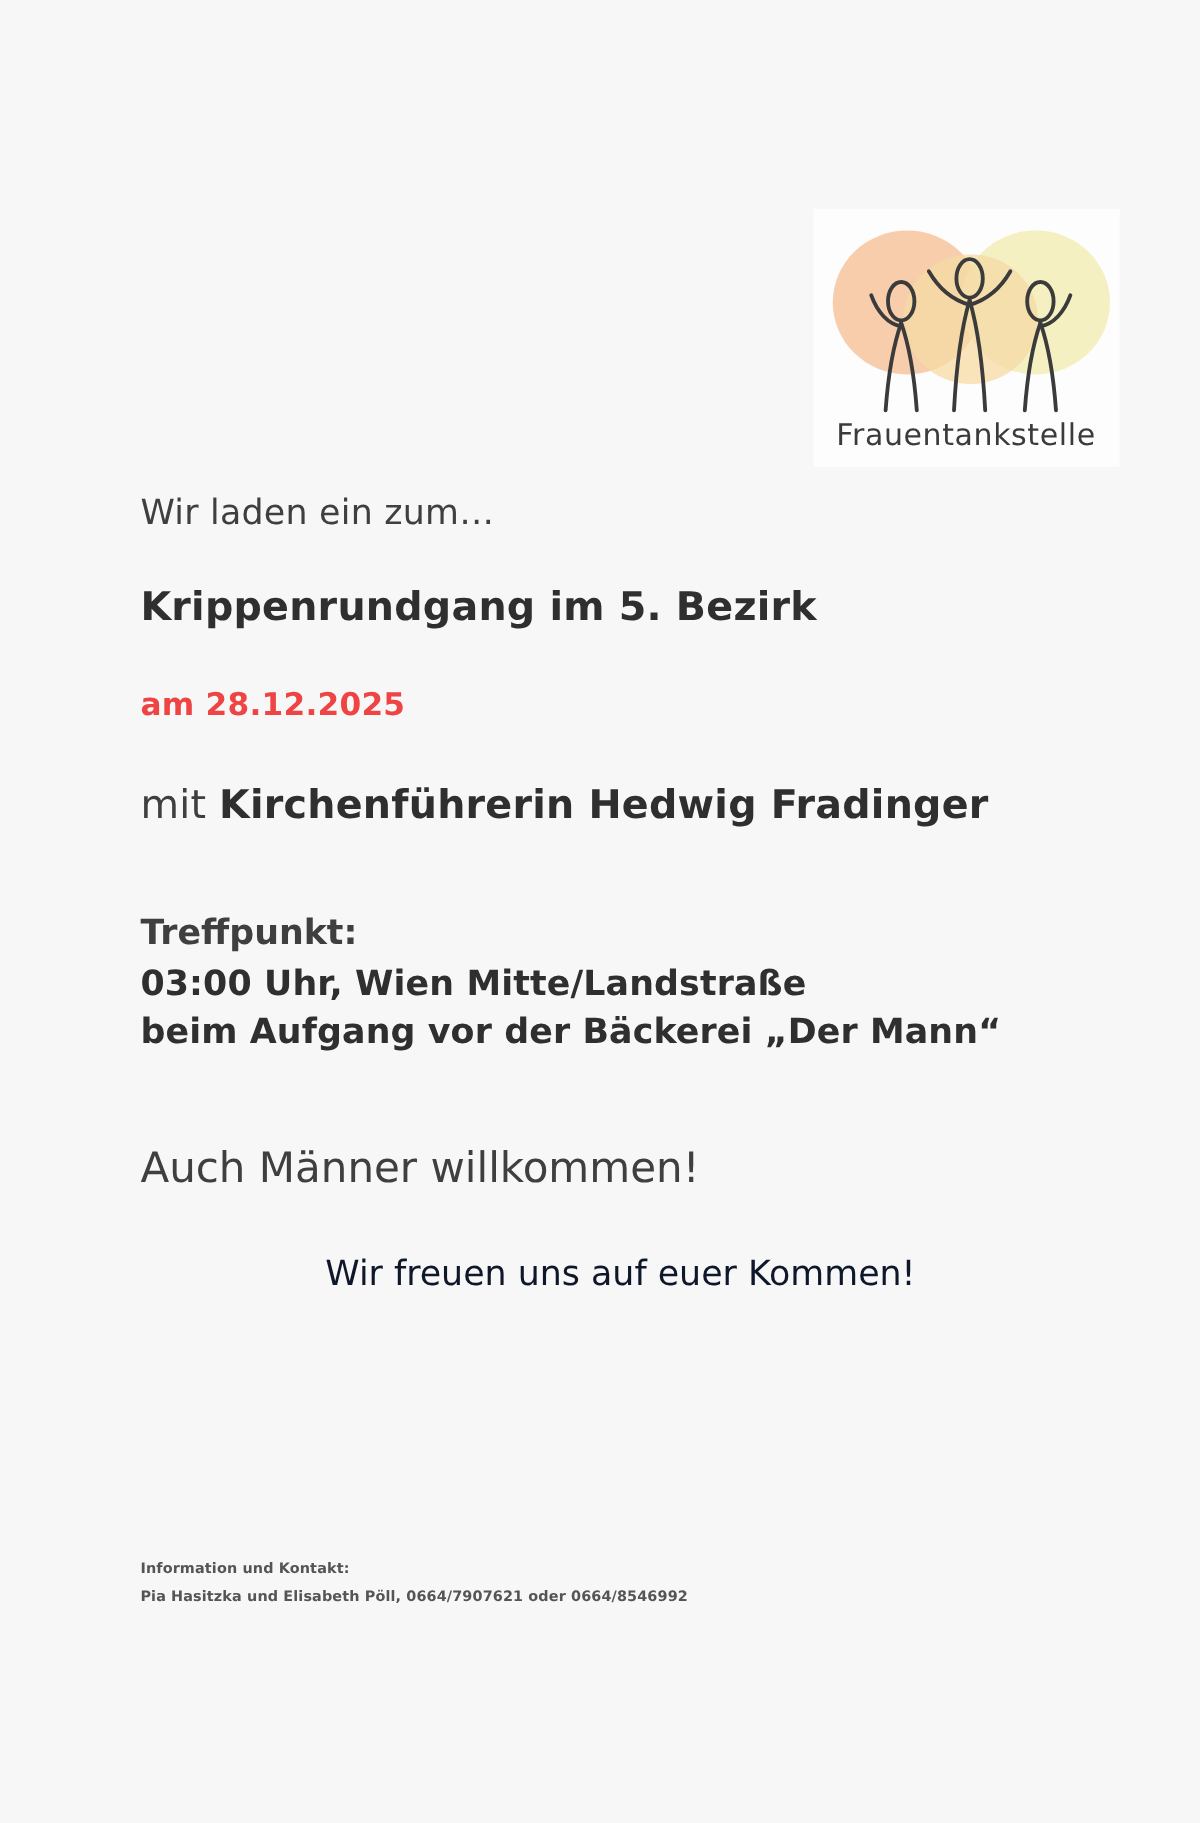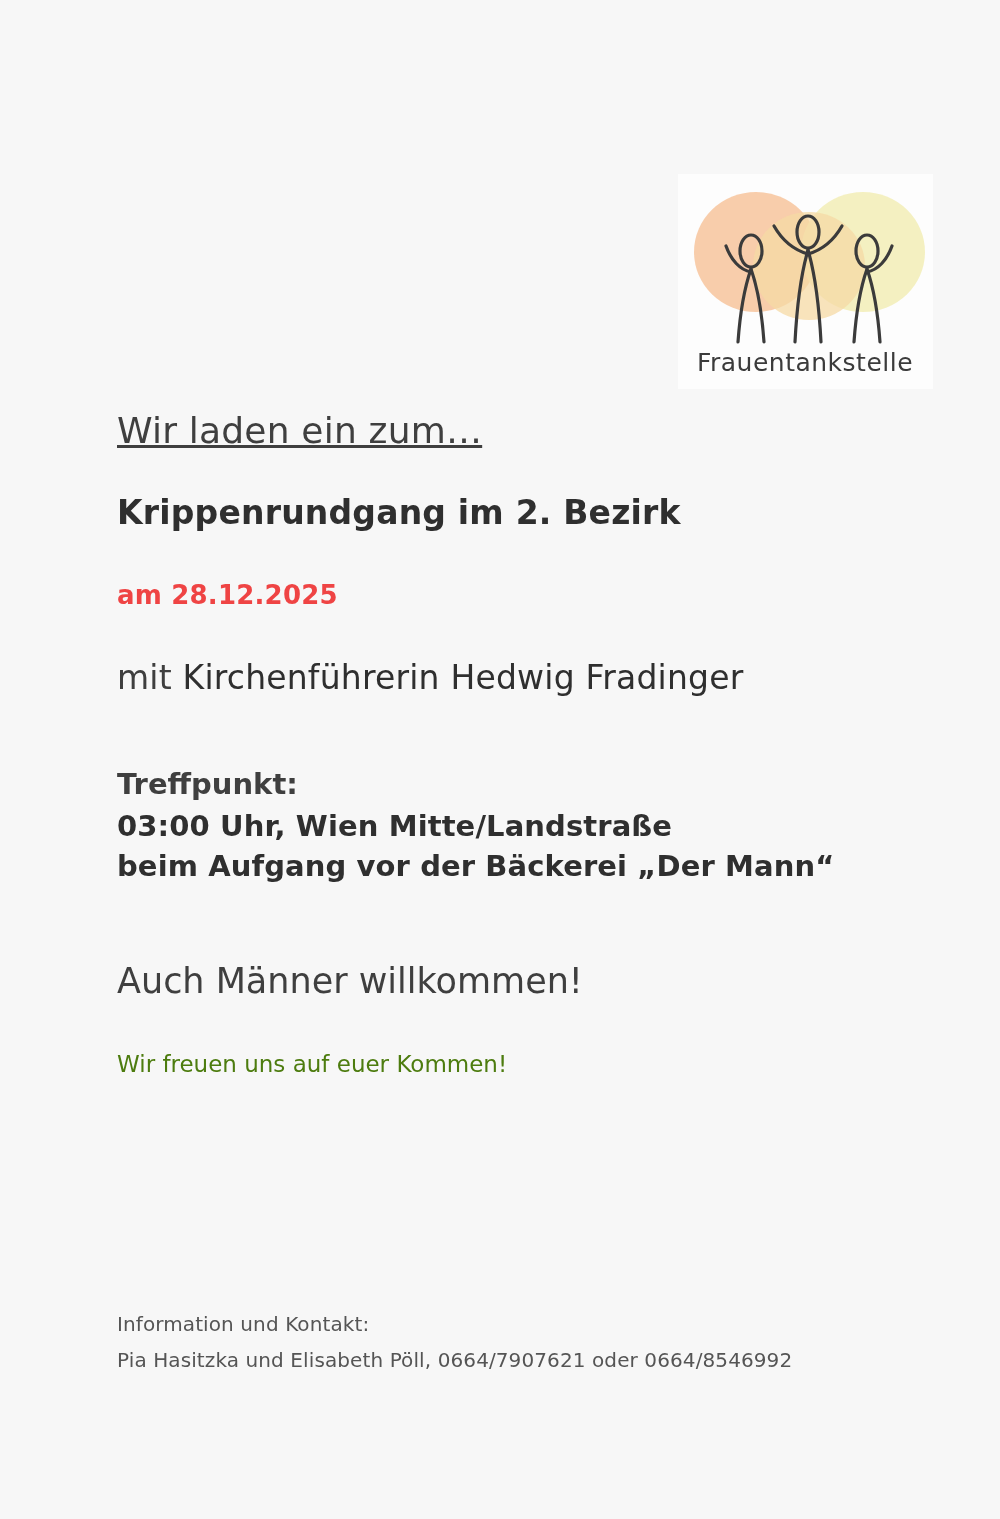--- a/index.html
+++ b/index.html
@@ -40,26 +40,25 @@
 
   
   .content {
     position: absolute;
     left: 117px;
     top: 410px;
     width: 800px;
   }
 
   .line-intro {
-    font-size: 36px;
+    font-size: 29px;
     font-weight: 400;
     color: #3f3f3f;
     letter-spacing: 0.2px;
     margin: 0 0 42px 0;
-    text-decoration: underline;
   }
 
   .line-title {
     font-size: 33px;
     font-weight: 700;
     color: #2f2f2f;
     margin: 0 0 48px 0;
     letter-spacing: 0.2px;
   }
 
@@ -72,21 +71,21 @@
   }
 
   .line-guide {
     font-size: 33px;
     font-weight: 400;
     color: #3f3f3f;
     margin: 0 0 70px 0;
     letter-spacing: 0.2px;
   }
   .line-guide b {
-    font-weight: 400;
+    font-weight: 700;
     color: #2f2f2f;
   }
 
   .meet-label {
     font-size: 29px;
     font-weight: 700;
     color: #3f3f3f;
     margin: 0 0 8px 0;
   }
   .meet-line {
@@ -100,44 +99,45 @@
     margin-bottom: 78px;
   }
 
   .line-men {
     font-size: 35px;
     font-weight: 400;
     color: #3f3f3f;
     margin: 0 0 50px 0;
   }
   .line-glad {
-    font-size: 23px;
-    font-weight: 400;
-    color: #4d7c0f;
+    font-size: 29px;
+    font-weight: 400;
+    color: #0f172a;
     margin: 0 0 20px 0;
+    text-align: center;
   }
   .line-sign {
     font-size: 29px;
     font-weight: 400;
     color: #3f3f3f;
     margin: 0;
   }
 
   
   .footer {
     position: absolute;
     left: 117px;
     top: 1300px;
     width: 800px;
   }
   .footer-line {
-    font-size: 20px;
-    font-weight: 400;
+    font-size: 12px;
+    font-weight: 700;
     color: #555555;
-    margin: 12px 0 9px 0;
+    margin: 0 0 9px 0;
     letter-spacing: 0.1px;
   }
   .footer-line:last-child {
     margin-bottom: 0;
   }
 </style>
 </head>
 <body>
 
 <div class="page">
@@ -169,21 +169,21 @@
       </g>
 
       <text x="127" y="197" text-anchor="middle" font-family="'DejaVu Sans', sans-serif" font-size="25" fill="#3b3b3b" letter-spacing="0.5">Frauentankstelle</text>
     </svg>
   </div>
 
   <div class="content">
 
     <p class="line-intro">Wir laden ein zum…</p>
 
-    <p class="line-title">Krippenrundgang im 2. Bezirk</p>
+    <p class="line-title">Krippenrundgang im 5. Bezirk</p>
 
     <p class="line-date">am 28.12.2025</p>
 
     <p class="line-guide"><span>mit </span><b>Kirchenführerin Hedwig Fradinger</b></p>
 
     <p class="meet-label">Treffpunkt:</p>
     <p class="meet-line">03:00 Uhr, Wien Mitte/Landstraße</p>
     <p class="meet-line last">beim Aufgang vor der Bäckerei „Der Mann“</p>
 
     <p class="line-men">Auch Männer willkommen!</p>

